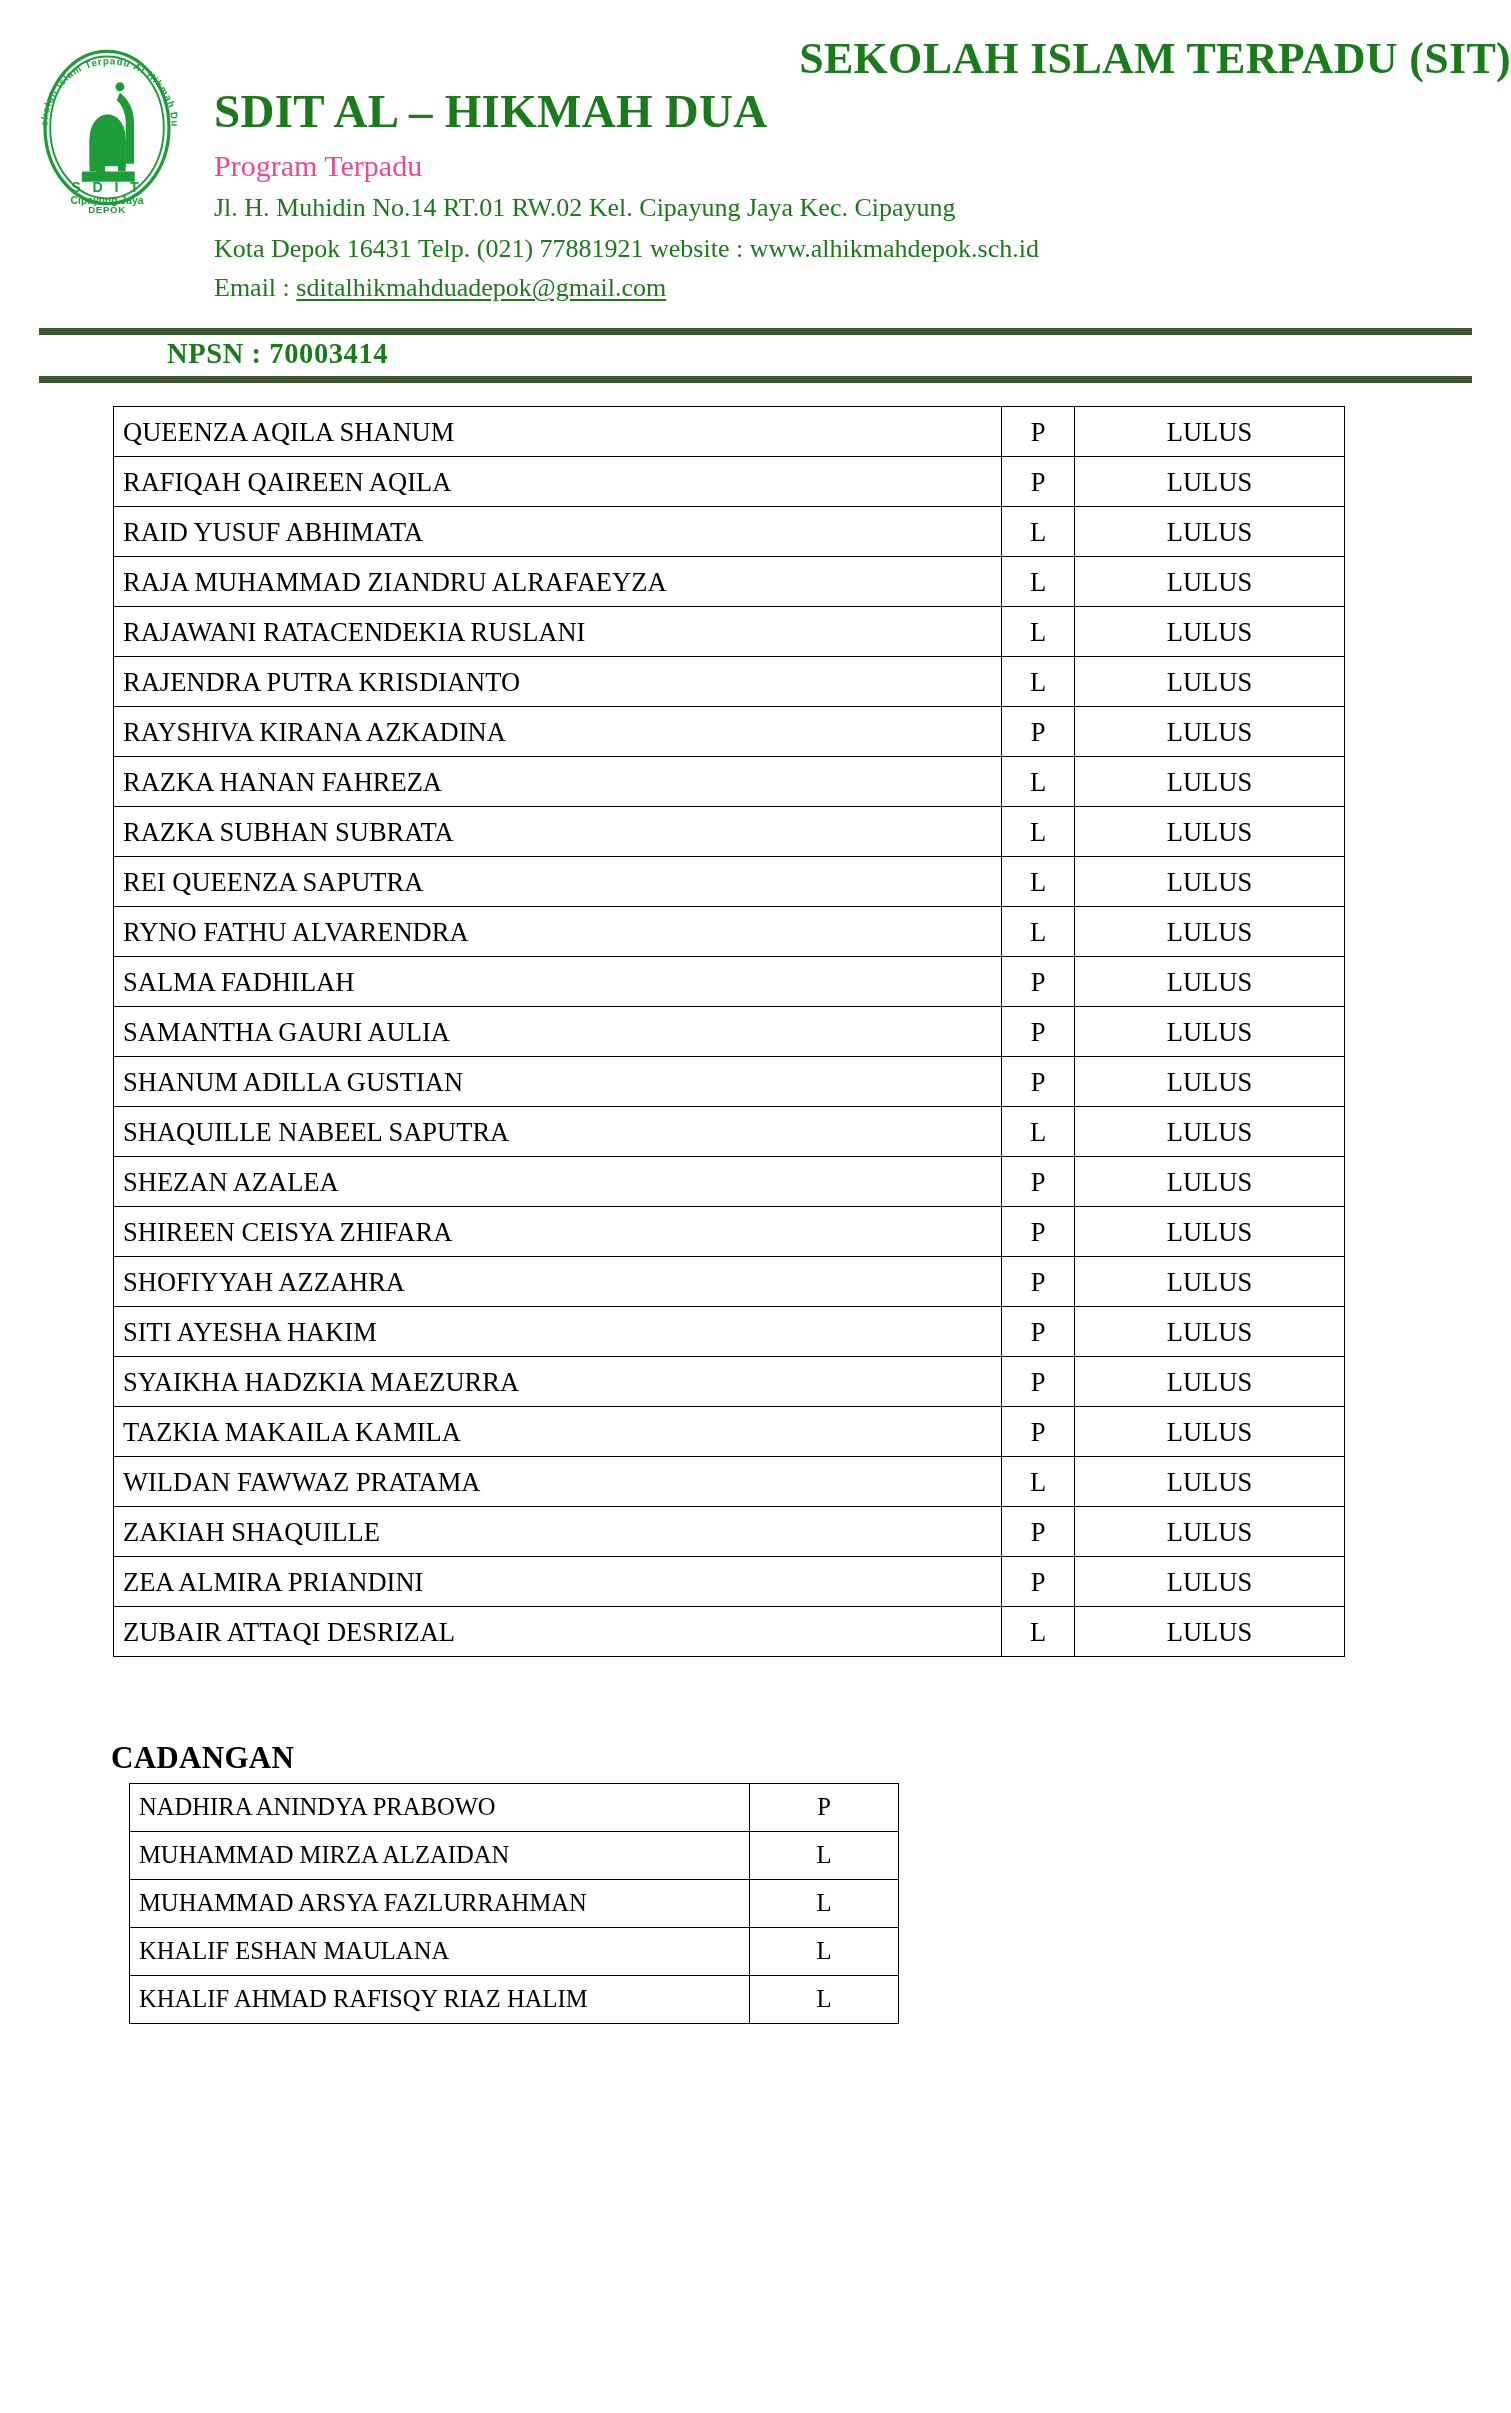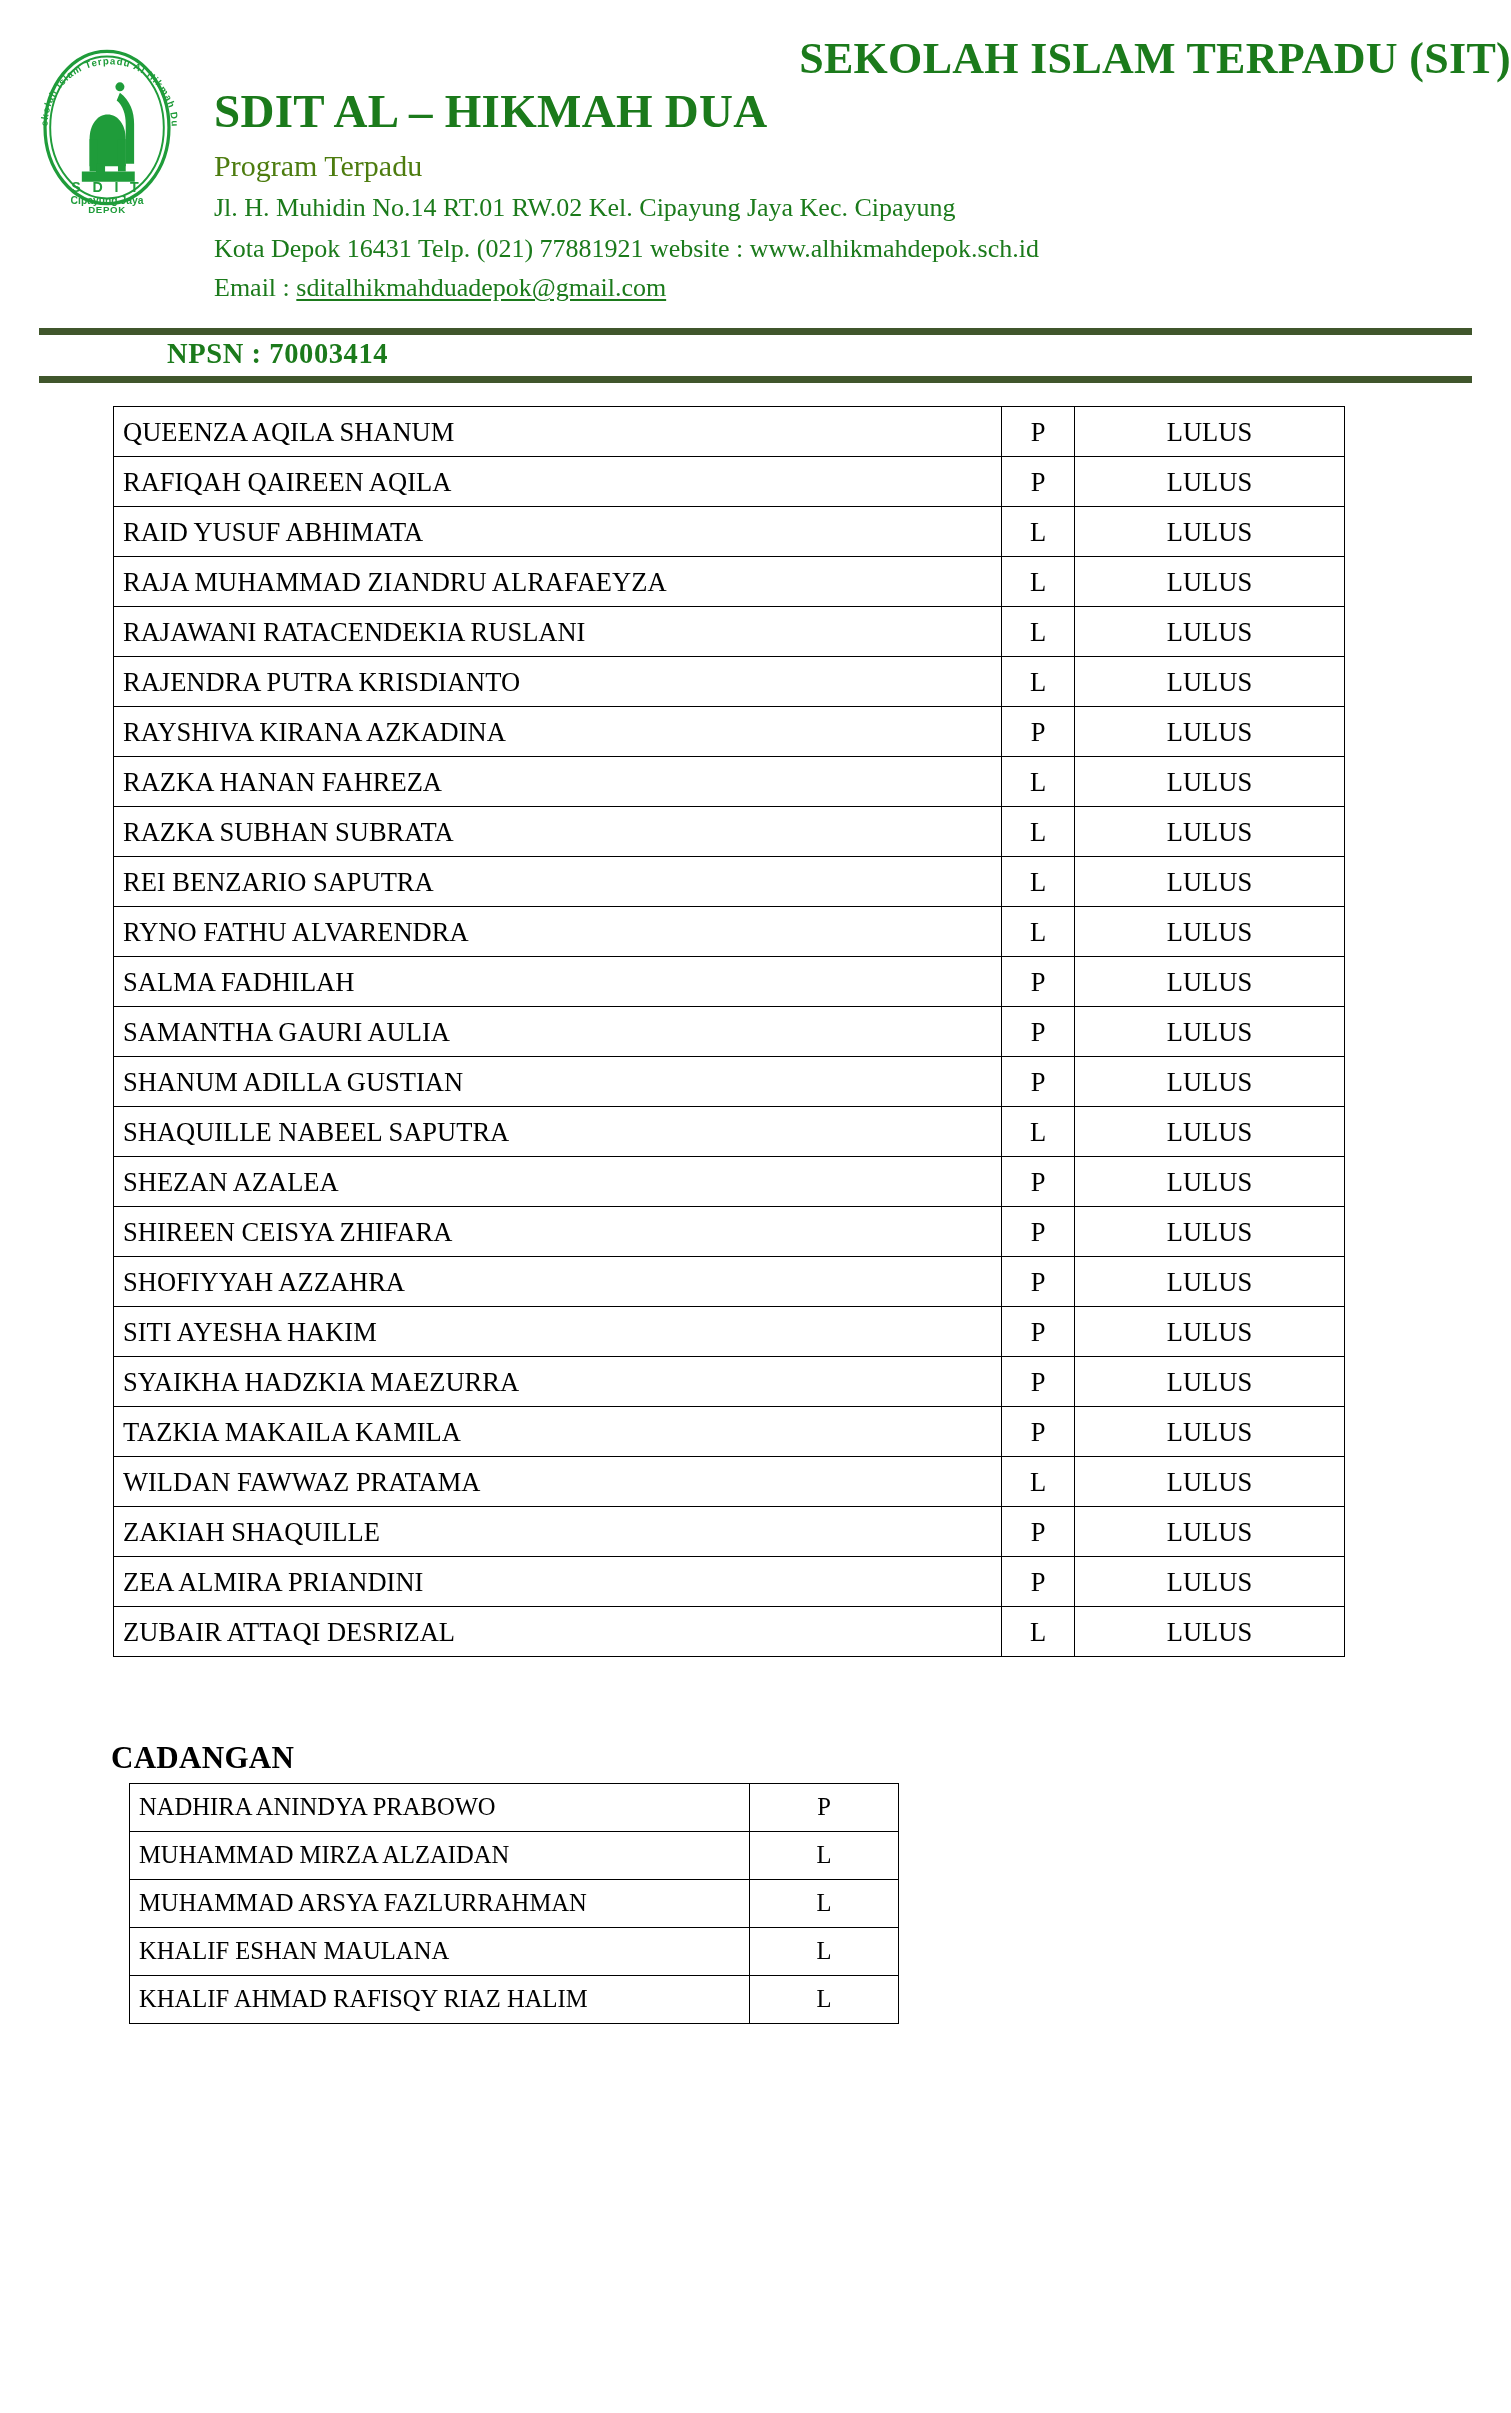--- a/index.html
+++ b/index.html
@@ -48,21 +48,21 @@
     font-size: 47px;
     font-weight: bold;
     color: #1b7a1b;
     letter-spacing: 0.3px;
     line-height: 1.1;
     margin-top: 3.9px;
     white-space: nowrap;
   }
   .program-line {
     font-size: 30px;
-    color: #4d7c0f;
+    color: #ec4899;
     margin-top: 10.4px;
     line-height: 1.2;
   }
   .addr-line {
     font-size: 26px;
     color: #1b7a1b;
     line-height: 1.38;
     margin-top: 5.2px;
     white-space: nowrap;
   }
@@ -234,21 +234,21 @@
           <td class="col-name">RAZKA HANAN FAHREZA</td>
           <td class="col-gen">L</td>
           <td class="col-stat">LULUS</td>
         </tr>
         <tr>
           <td class="col-name">RAZKA SUBHAN SUBRATA</td>
           <td class="col-gen">L</td>
           <td class="col-stat">LULUS</td>
         </tr>
         <tr>
-          <td class="col-name">REI BENZARIO SAPUTRA</td>
+          <td class="col-name">REI QUEENZA SAPUTRA</td>
           <td class="col-gen">L</td>
           <td class="col-stat">LULUS</td>
         </tr>
         <tr>
           <td class="col-name">RYNO FATHU ALVARENDRA</td>
           <td class="col-gen">L</td>
           <td class="col-stat">LULUS</td>
         </tr>
         <tr>
           <td class="col-name">SALMA FADHILAH</td>

